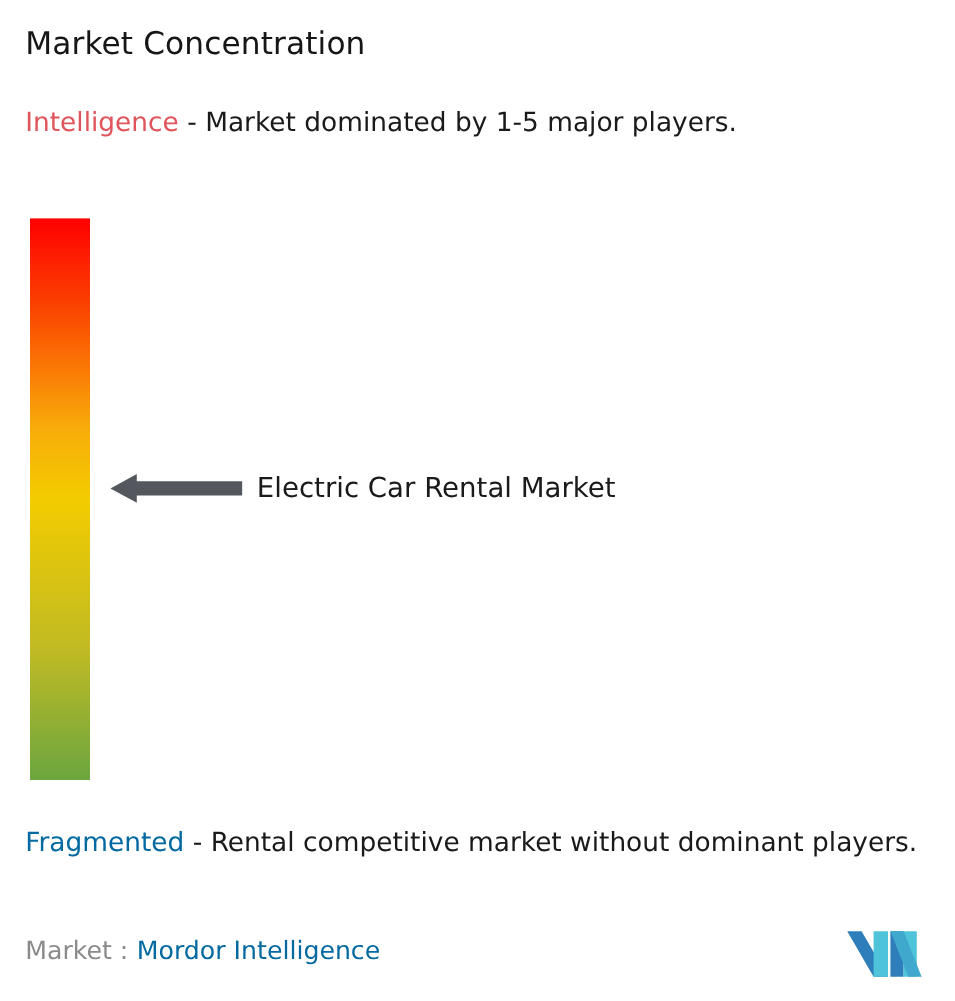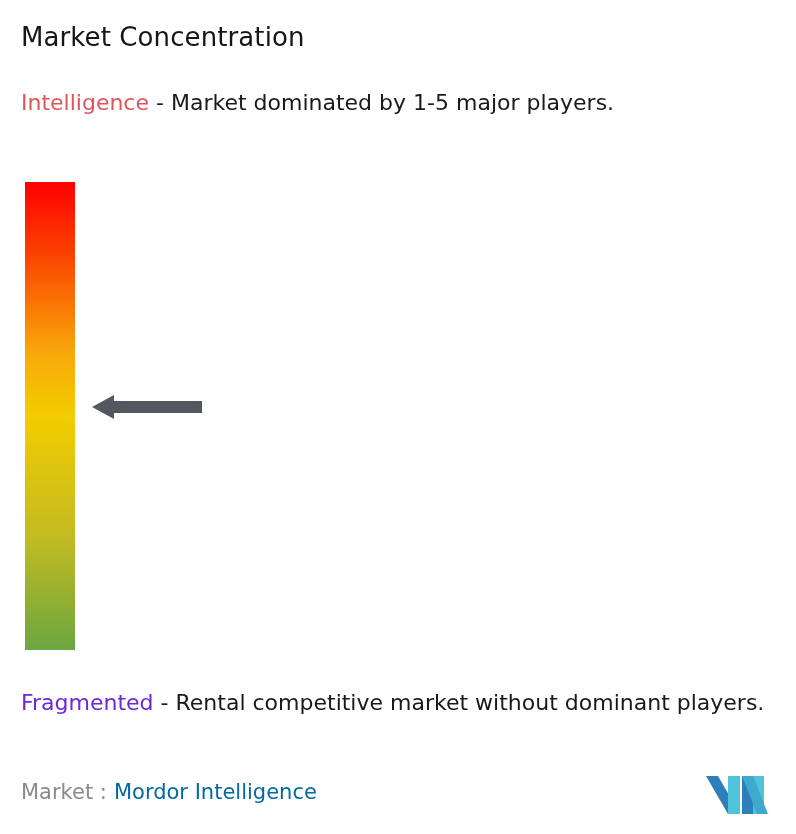--- a/index.html
+++ b/index.html
@@ -47,21 +47,21 @@
     position: absolute;
     left: 21px;
     top: 686px;
     width: 770px;
     font-size: 22px;
     line-height: 33px;
     color: #1a1a1a;
     font-weight: 400;
   }
   #legend-fragmented .term {
-    color: #6d28d9;
+    color: #0369a1;
   }
 
   
   #gradient-bar {
     position: absolute;
     left: 25px;
     top: 182px;
     width: 50px;
     height: 468px;
     background: linear-gradient(
@@ -130,20 +130,21 @@
   <span class="term">Intelligence</span>
   <span class="desc">- Market dominated by 1-5 major players.</span>
 </div>
 
 <div id="gradient-bar" style="background: linear-gradient(rgb(255, 0, 0) 0%, rgb(251, 64, 0) 15%, rgb(250, 122, 5) 27%, rgb(248, 171, 10) 37%, rgb(243, 204, 0) 50%, rgb(194, 187, 34) 76%, rgb(108, 166, 64) 100%);"></div>
 
 <div id="pointer-group" style="top: 384.64px;">
   <svg id="pointer-arrow" width="110" height="32" viewBox="0 0 110 32">
     <polygon points="0,16 22,4 22,10 110,10 110,22 22,22 22,28" fill="#54585E"></polygon>
   </svg>
+  <span id="pointer-label">Electric Car Rental Market</span>
 </div>
 
 <div id="legend-fragmented">
   <span class="term">Fragmented</span>
   <span class="desc">- Rental competitive market without dominant players.</span>
 </div>
 
 <div id="source-line">
   <span class="source-label">Market :</span><span class="source-value">Mordor Intelligence</span>
 </div>

